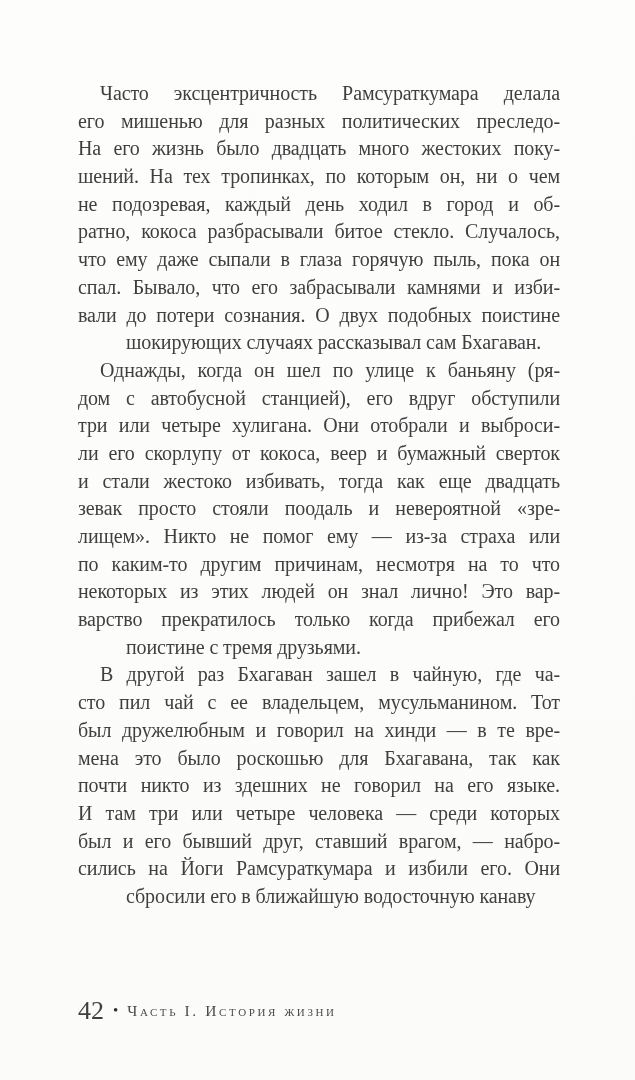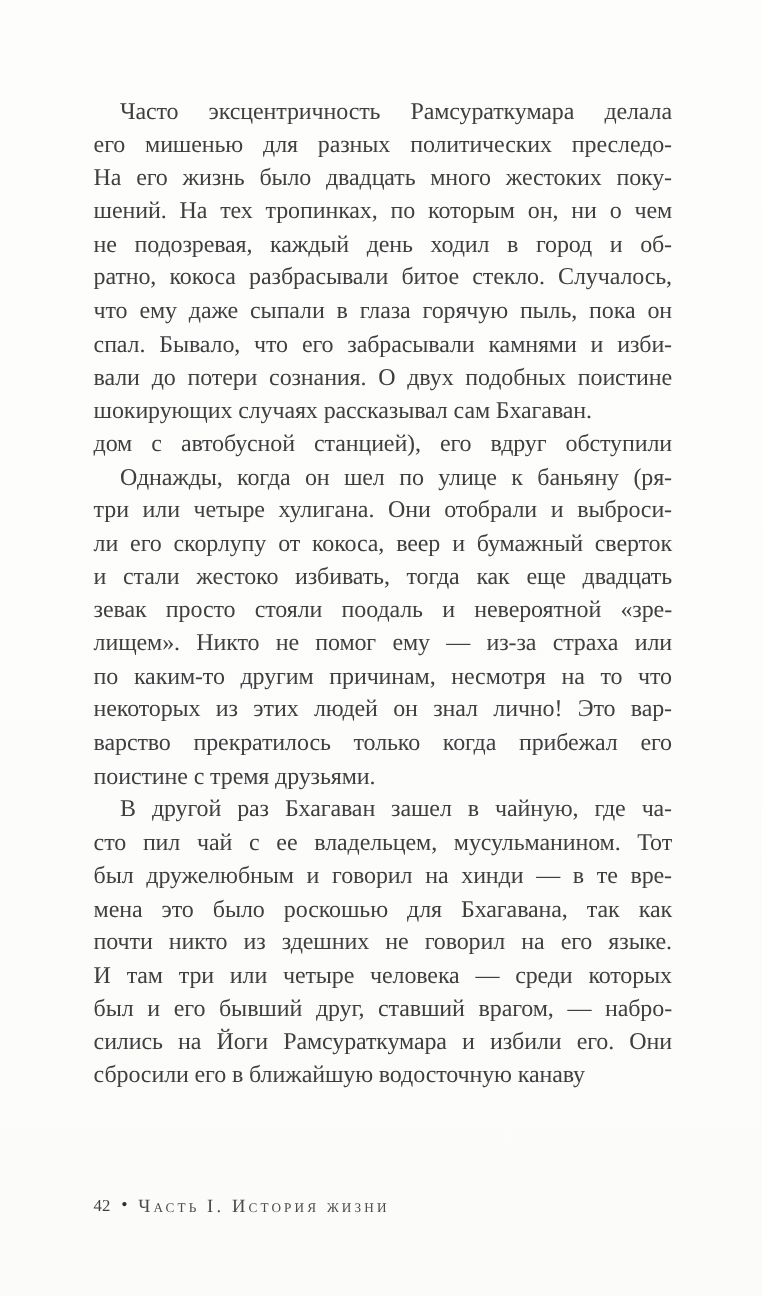--- a/index.html
+++ b/index.html
@@ -31,32 +31,33 @@
     text-align-last: justify;
     white-space: nowrap;
     letter-spacing: -0.1px;
   }
   
   .line.just { white-space: normal; }
   .line.indent { text-indent: 22px; }
   .line.last {
     text-align-last: left;
     white-space: normal;
+    margin-left: 48px;
   }
   .footer {
     position: absolute;
     left: 78px;
     top: 998px;
     display: flex;
     align-items: center;
     gap: 9px;
   }
   .page-number {
     font-family: "Liberation Serif", serif;
-    font-size: 14px;
+    font-size: 26px;
     color: #3f3f41;
     line-height: 1;
   }
   .footer-bullet {
     font-size: 15px;
     color: #2f2f30;
     line-height: 1;
     transform: translateY(-1px);
   }
   .running-title {
@@ -77,22 +78,22 @@
       <div class="line just indent">Часто эксцентричность Рамсураткумара делала</div>
       <div class="line just">его мишенью для разных политических преследо-</div>
       <div class="line just">На его жизнь было двадцать много жестоких поку-</div>
       <div class="line just">шений. На тех тропинках, по которым он, ни о чем</div>
       <div class="line just">не подозревая, каждый день ходил в город и об-</div>
       <div class="line just">ратно, кокоса разбрасывали битое стекло. Случалось,</div>
       <div class="line just">что ему даже сыпали в глаза горячую пыль, пока он</div>
       <div class="line just">спал. Бывало, что его забрасывали камнями и изби-</div>
       <div class="line just">вали до потери сознания. О двух подобных поистине</div>
       <div class="line last">шокирующих случаях рассказывал сам Бхагаван.</div>
+      <div class="line just indent">Однажды, когда он шел по улице к баньяну (ря-</div>
       <div class="line just">дом с автобусной станцией), его вдруг обступили</div>
-      <div class="line just indent">Однажды, когда он шел по улице к баньяну (ря-</div>
       <div class="line just">три или четыре хулигана. Они отобрали и выброси-</div>
       <div class="line just">ли его скорлупу от кокоса, веер и бумажный сверток</div>
       <div class="line just">и стали жестоко избивать, тогда как еще двадцать</div>
       <div class="line just">зевак просто стояли поодаль и невероятной «зре-</div>
       <div class="line just">лищем». Никто не помог ему — из-за страха или</div>
       <div class="line just">по каким-то другим причинам, несмотря на то что</div>
       <div class="line just">некоторых из этих людей он знал лично! Это вар-</div>
       <div class="line just">варство прекратилось только когда прибежал его</div>
       <div class="line last">поистине с тремя друзьями.</div>
       <div class="line just indent">В другой раз Бхагаван зашел в чайную, где ча-</div>

